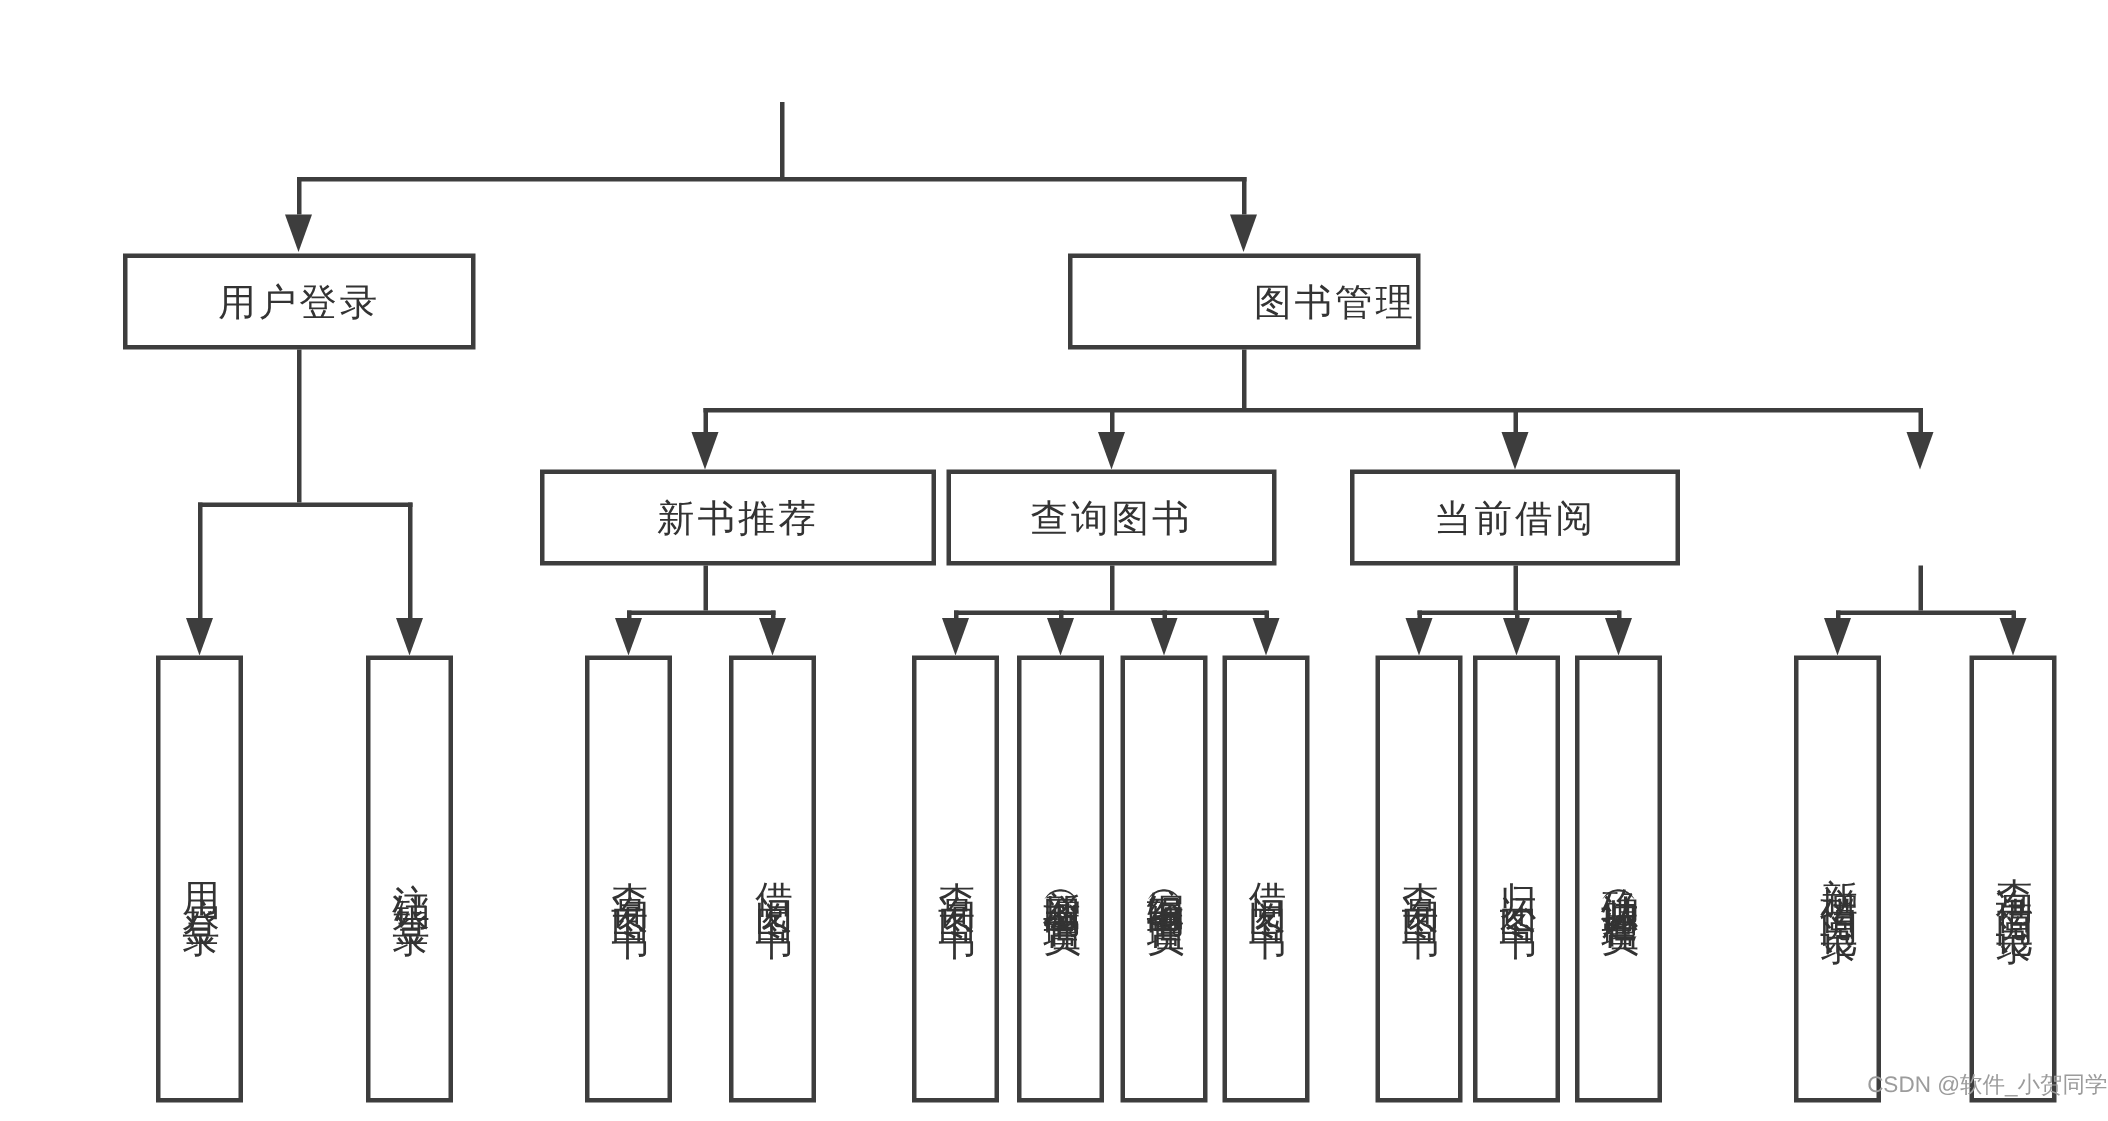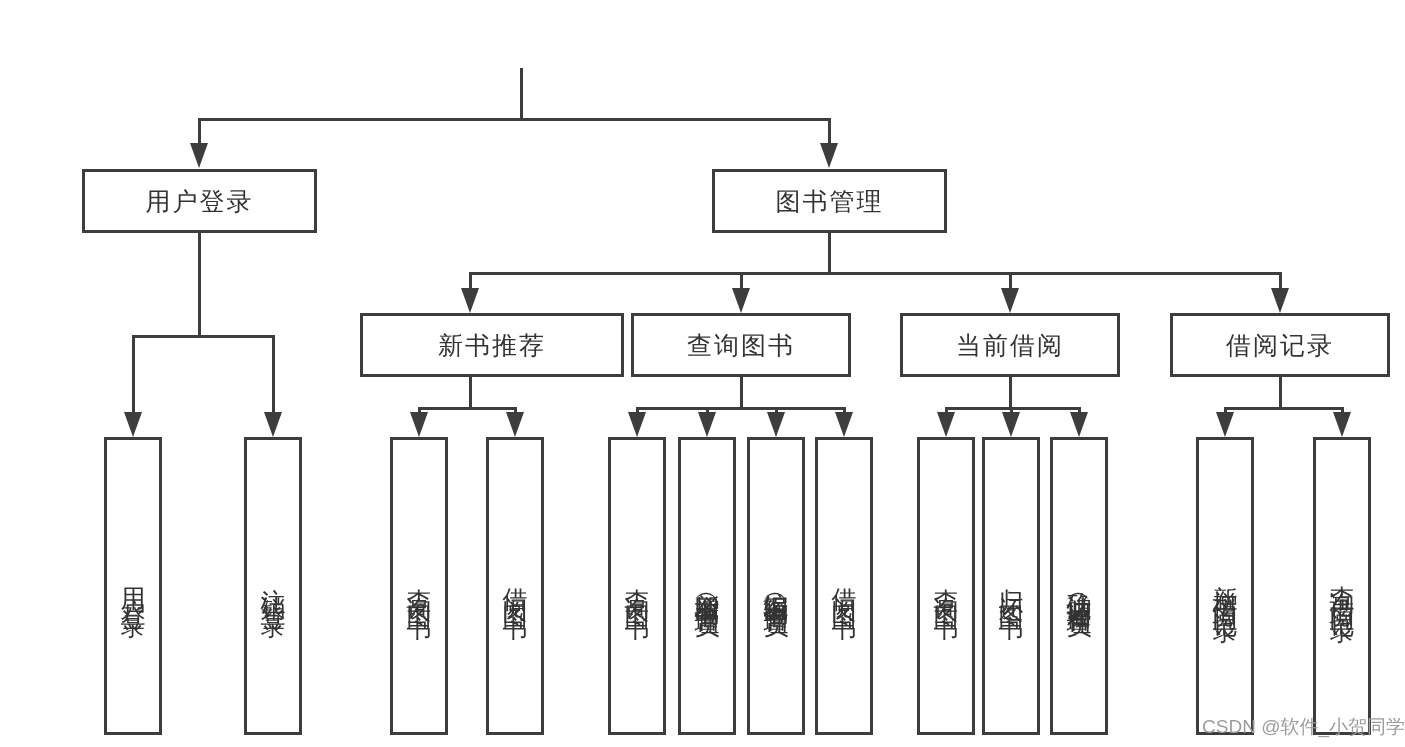--- a/index.html
+++ b/index.html
@@ -32,40 +32,40 @@
   .vline{position:absolute;width:3px;background:var(--line);}
   .hline{position:absolute;height:3px;background:var(--line);}
   .arrowhead{
     position:absolute;width:0;height:0;
     border-left:9px solid transparent;
     border-right:9px solid transparent;
     border-top:25px solid var(--line);
   }
   .watermark{
     position:absolute;left:1186px;top:714px;width:219px;
-    font-size:19px;color:var(--wm);white-space:nowrap;text-align:right;
+    font-size:15px;color:var(--wm);white-space:nowrap;text-align:right;
   }
 </style>
 </head>
 <body>
 
 <div id="canvas">
 
 
   <div class="vline" style="left:520px;top:68px;height:50px;"></div>
   <div class="hline" style="left:198px;top:118px;width:633px;"></div>
   <div class="vline" style="left:198px;top:118px;height:25px;"></div>
   <div class="arrowhead" style="left:190px;top:143px;"></div>
   <div class="vline" style="left:828px;top:118px;height:25px;"></div>
   <div class="arrowhead" style="left:820px;top:143px;"></div>
 
   <div class="box" style="left:82px;top:169px;width:235px;height:64px;">
     <span class="hlabel">用户登录</span>
   </div>
-  <div class="box" style="left:712px;top:169px;width:235px;height:64px;">
+  <div class="box" style="left:712px;top:169px;width:235px;height:64px;justify-content:flex-end;">
     <span class="hlabel">图书管理</span>
   </div>
 
   <div class="vline" style="left:198px;top:233px;height:102px;"></div>
   <div class="hline" style="left:132px;top:335px;width:143px;"></div>
   <div class="vline" style="left:132px;top:335px;height:77px;"></div>
   <div class="arrowhead" style="left:124px;top:412px;"></div>
   <div class="vline" style="left:272px;top:335px;height:77px;"></div>
   <div class="arrowhead" style="left:264px;top:412px;"></div>
 
@@ -81,23 +81,20 @@
   <div class="arrowhead" style="left:1271px;top:288px;"></div>
 
   <div class="box" style="left:360px;top:313px;width:264px;height:64px;">
     <span class="hlabel">新书推荐</span>
   </div>
   <div class="box" style="left:631px;top:313px;width:220px;height:64px;">
     <span class="hlabel">查询图书</span>
   </div>
   <div class="box" style="left:900px;top:313px;width:220px;height:64px;">
     <span class="hlabel">当前借阅</span>
-  </div>
-  <div class="box" style="left:1170px;top:313px;width:220px;height:64px;">
-    <span class="hlabel">借阅记录</span>
   </div>
 
   <div class="vline" style="left:469px;top:377px;height:30px;"></div>
   <div class="hline" style="left:418px;top:407px;width:99px;"></div>
   <div class="vline" style="left:418px;top:407px;height:6px;"></div>
   <div class="arrowhead" style="left:410px;top:412px;"></div>
   <div class="vline" style="left:514px;top:407px;height:6px;"></div>
   <div class="arrowhead" style="left:506px;top:412px;"></div>
 
   <div class="vline" style="left:740px;top:377px;height:30px;"></div>

